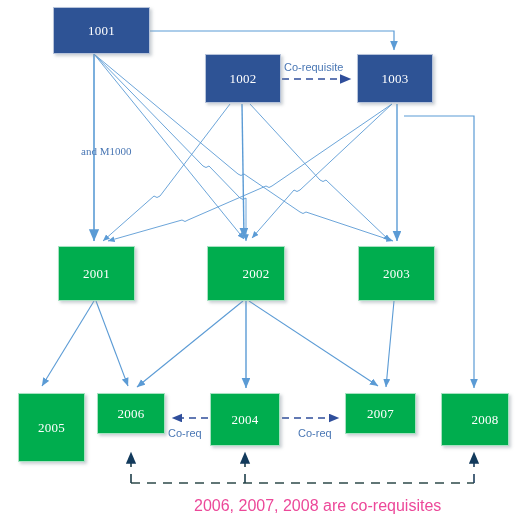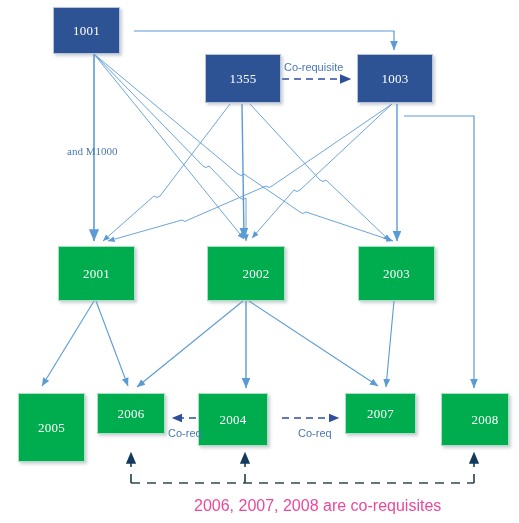--- a/index.html
+++ b/index.html
@@ -114,25 +114,25 @@
     <path d="M208,418 L172,418" fill="none" stroke="#2F4E9B" stroke-width="1.4" stroke-dasharray="7,5" marker-end="url(#arrowDashBlue)"></path>
 
     <path d="M282,418 L339,418" fill="none" stroke="#2F4E9B" stroke-width="1.4" stroke-dasharray="7,5" marker-end="url(#arrowDashBlue)"></path>
 
     <path d="M131,483 L474,483" fill="none" stroke="#2E4A4A" stroke-width="1.6" stroke-dasharray="9,7"></path>
     <path d="M131,483 L131,452" fill="none" stroke="#1F3F4A" stroke-width="1.6" stroke-dasharray="9,7" marker-end="url(#arrowDark)"></path>
     <path d="M245,483 L245,452" fill="none" stroke="#1F3F4A" stroke-width="1.6" stroke-dasharray="9,7" marker-end="url(#arrowDark)"></path>
     <path d="M474,483 L474,452" fill="none" stroke="#1F3F5C" stroke-width="1.6" stroke-dasharray="9,7" marker-end="url(#arrowDark)"></path>
   </svg>
 
-  <div class="node blue" style="left:53px;top:7px;width:67px;height:47px;">
+  <div class="node blue" style="left:53px;top:7px;width:97px;height:47px;">
     <span>1001</span>
   </div>
   <div class="node blue" style="left:205px;top:54px;width:76px;height:49px;">
-    <span>1355</span>
+    <span>1002</span>
   </div>
   <div class="node blue" style="left:357px;top:54px;width:76px;height:49px;">
     <span>1003</span>
   </div>
 
   <div class="node green" style="left:58px;top:246px;width:77px;height:55px;">
     <span>2001</span>
   </div>
   <div class="node green" style="left:207px;top:246px;width:78px;height:55px;padding-left:20px;">
     <span>2002</span>
@@ -140,30 +140,30 @@
   <div class="node green" style="left:358px;top:246px;width:77px;height:55px;">
     <span>2003</span>
   </div>
 
   <div class="node green" style="left:18px;top:393px;width:67px;height:69px;">
     <span>2005</span>
   </div>
   <div class="node green" style="left:97px;top:393px;width:68px;height:41px;">
     <span>2006</span>
   </div>
-  <div class="node green" style="left:198px;top:393px;width:70px;height:53px;">
+  <div class="node green" style="left:210px;top:393px;width:70px;height:53px;">
     <span>2004</span>
   </div>
   <div class="node green" style="left:345px;top:393px;width:71px;height:41px;">
     <span>2007</span>
   </div>
   <div class="node green" style="left:441px;top:393px;width:68px;height:53px;padding-left:20px;">
     <span>2008</span>
   </div>
 
   <div class="edge-label" style="left:284px;top:61px;">Co-requisite</div>
-  <div class="edge-label serif" style="left:67px;top:145px;">and M1000</div>
+  <div class="edge-label serif" style="left:81px;top:145px;">and M1000</div>
   <div class="edge-label" style="left:168px;top:427px;">Co-req</div>
   <div class="edge-label" style="left:298px;top:427px;">Co-req</div>
 
   <div class="caption" style="left:194px;top:497px;">2006, 2007, 2008 are co-requisites</div>
 
 </div>
 
 </body></html>

